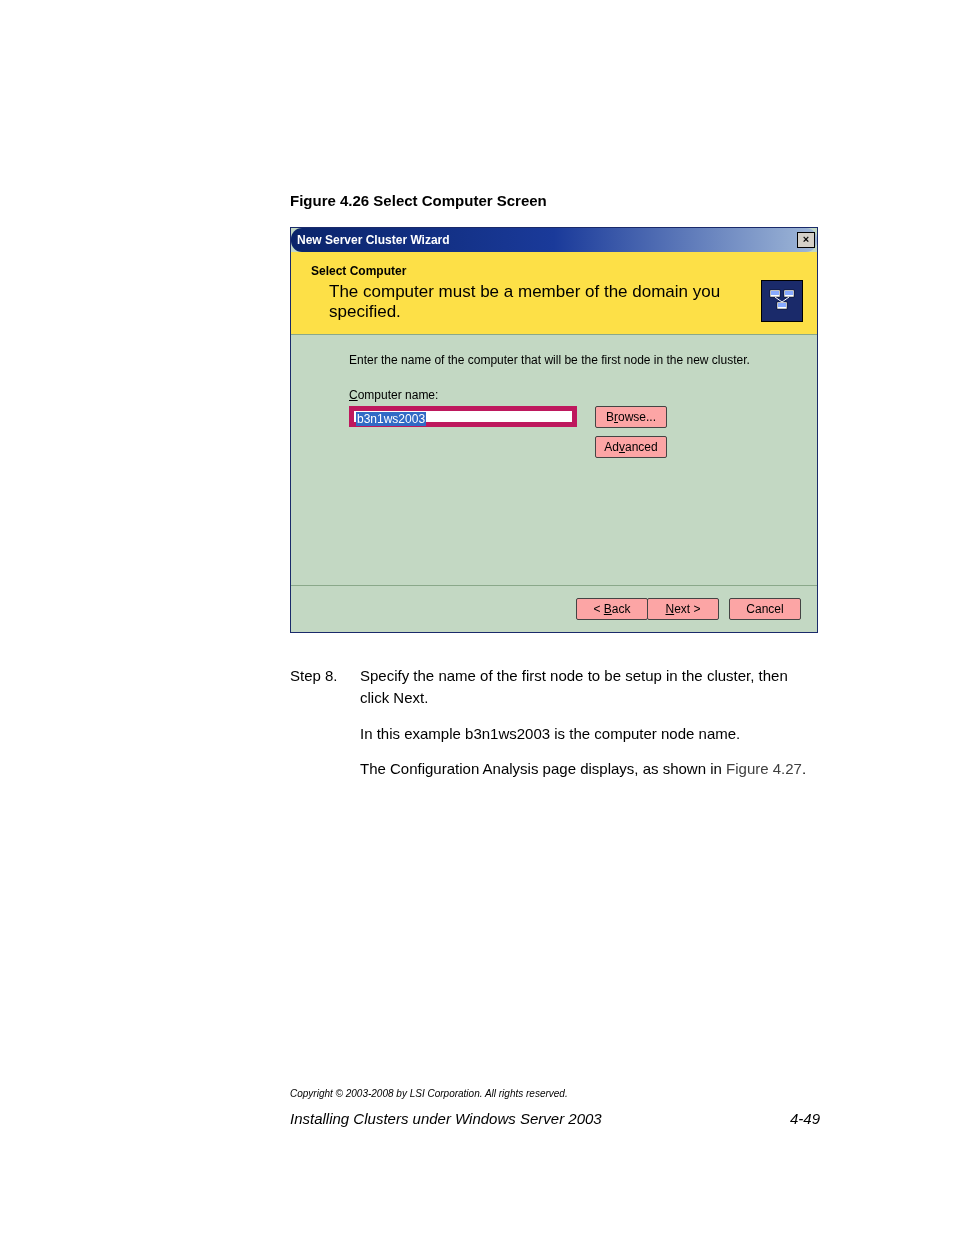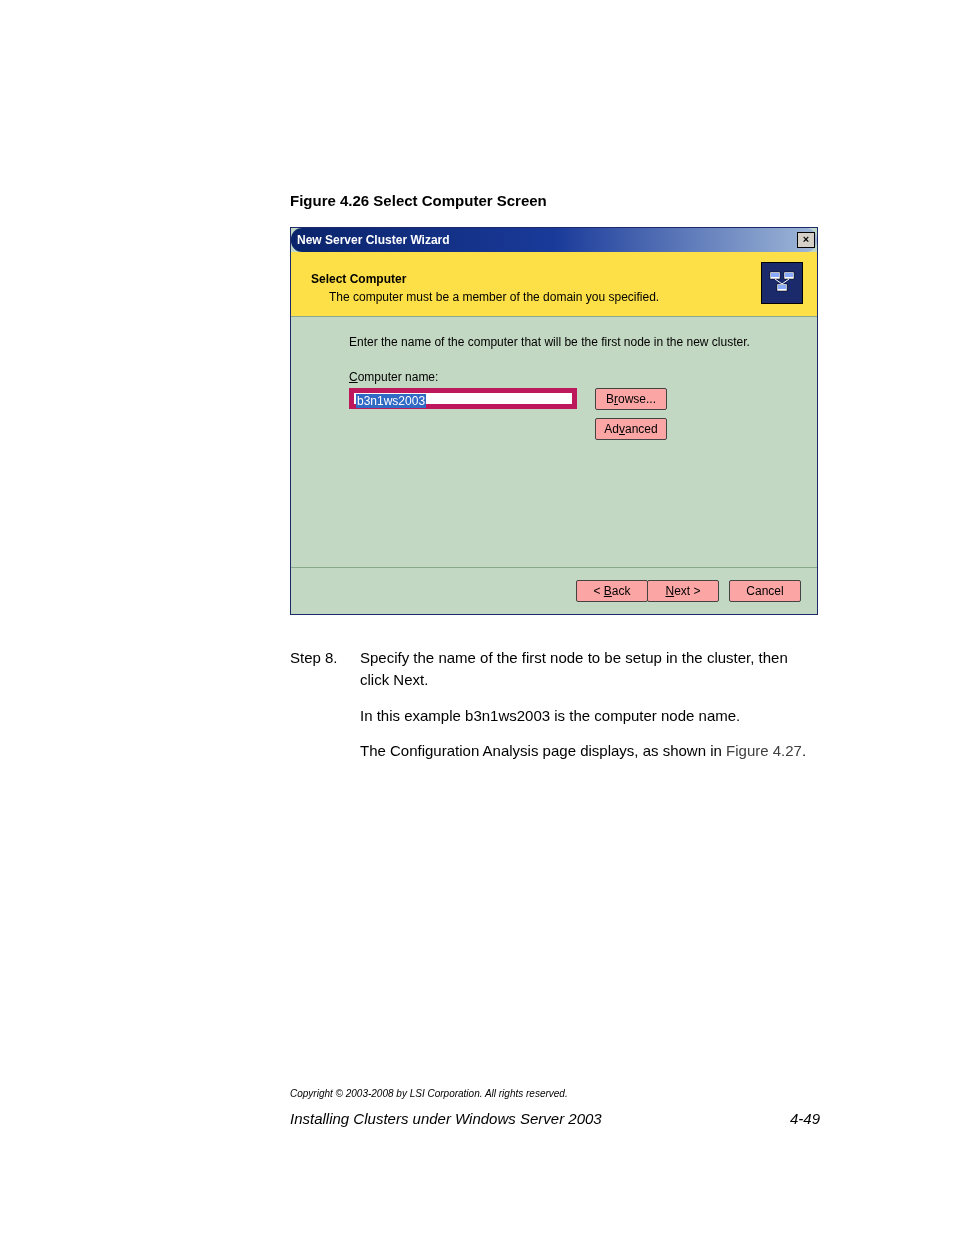--- a/index.html
+++ b/index.html
@@ -63,21 +63,21 @@
     border-bottom: 1px solid #8aa88a;
     position: relative;
   }
   .header-text { padding-top: 2px; }
   .header-title {
     font-weight: bold;
     font-size: 12px;
     margin-bottom: 4px;
   }
   .header-sub {
-    font-size: 12px;
+    font-size: 17px;
     padding-left: 18px;
   }
   .header-icon {
     width: 42px;
     height: 42px;
     background: #1a2a6a;
     border: 1px solid #000;
     display: flex;
     align-items: center;
     justify-content: center;

